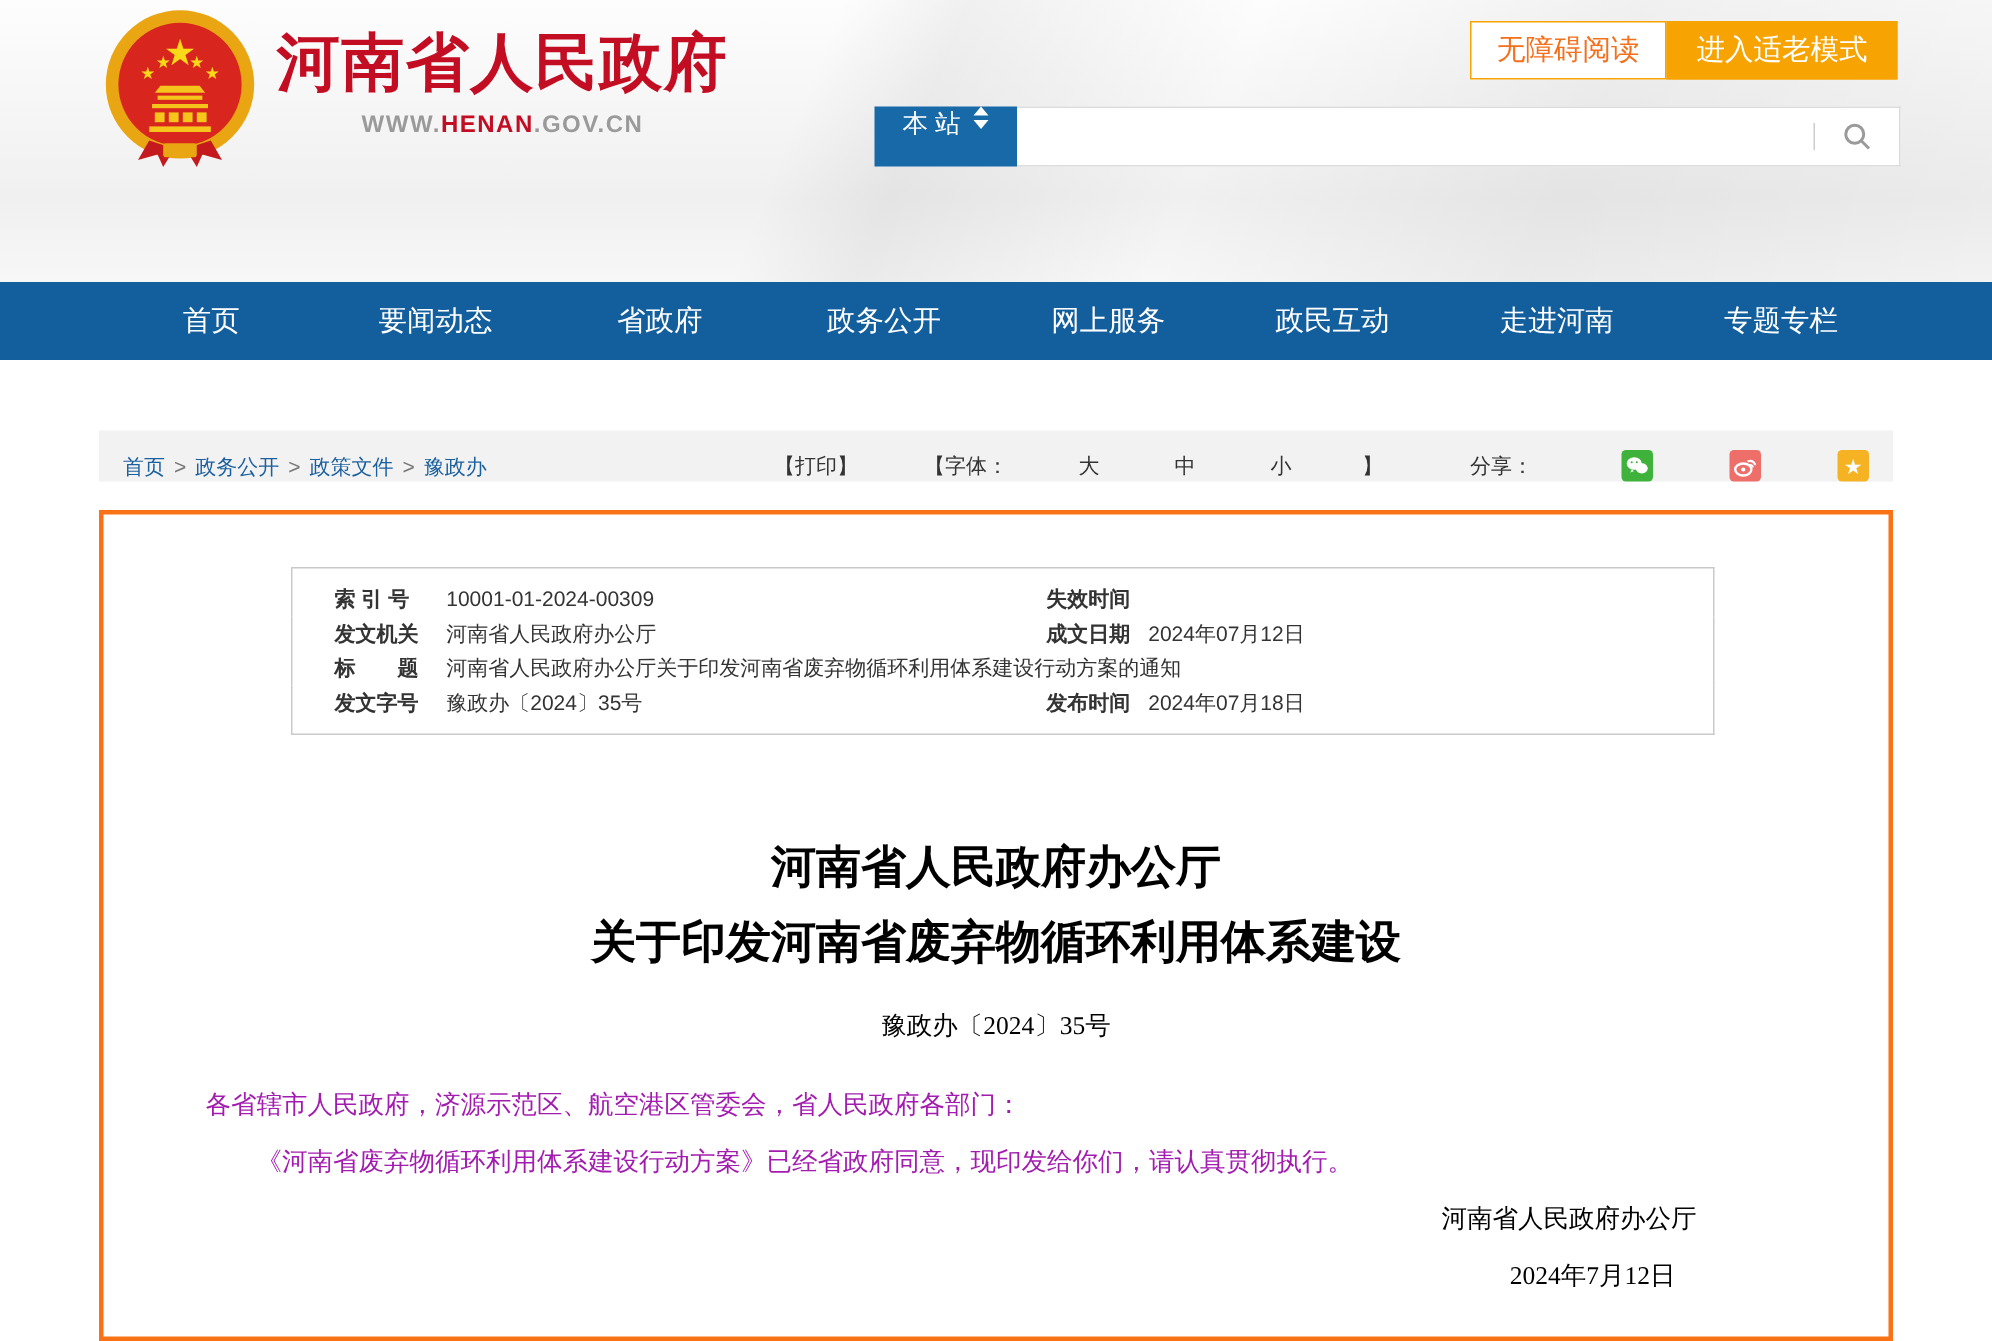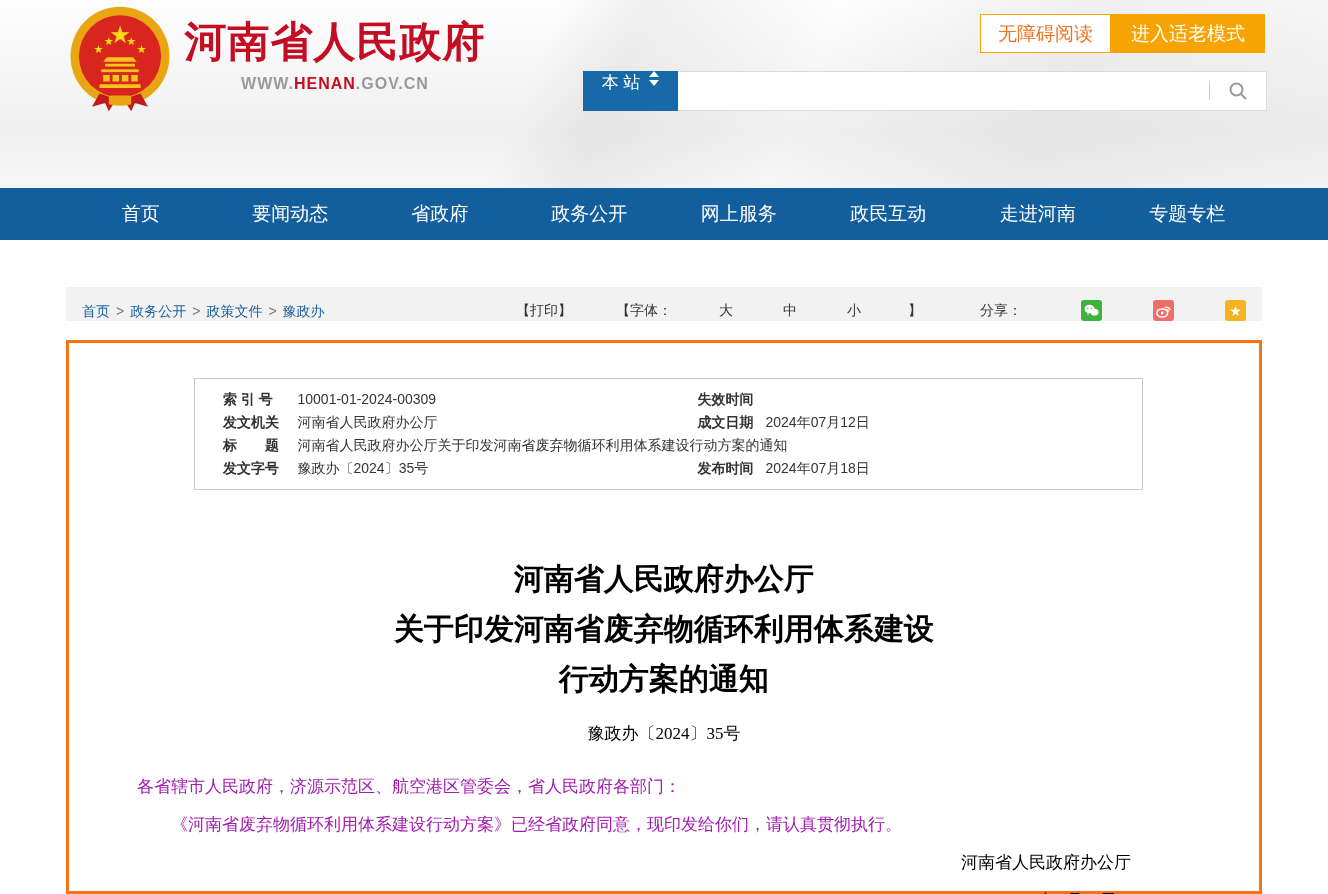--- a/index.html
+++ b/index.html
@@ -216,21 +216,20 @@
       <td>豫政办〔2024〕35号</td>
       <td class="lbl">发布时间</td>
       <td>2024年07月18日</td>
     </tr>
   </tbody>
     </table>
 
   <div class="doc-title">
     <div>河南省人民政府办公厅</div>
     <div>关于印发河南省废弃物循环利用体系建设</div>
-    <div>行动方案的通知</div>
   </div>
 
   <div class="doc-number">豫政办〔2024〕35号</div>
 
   <div class="doc-body">
     <p>各省辖市人民政府，济源示范区、航空港区管委会，省人民政府各部门：</p>
     <p class="para-indent">《河南省废弃物循环利用体系建设行动方案》已经省政府同意，现印发给你们，请认真贯彻执行。</p>
   </div>
 
   <div class="signature">

